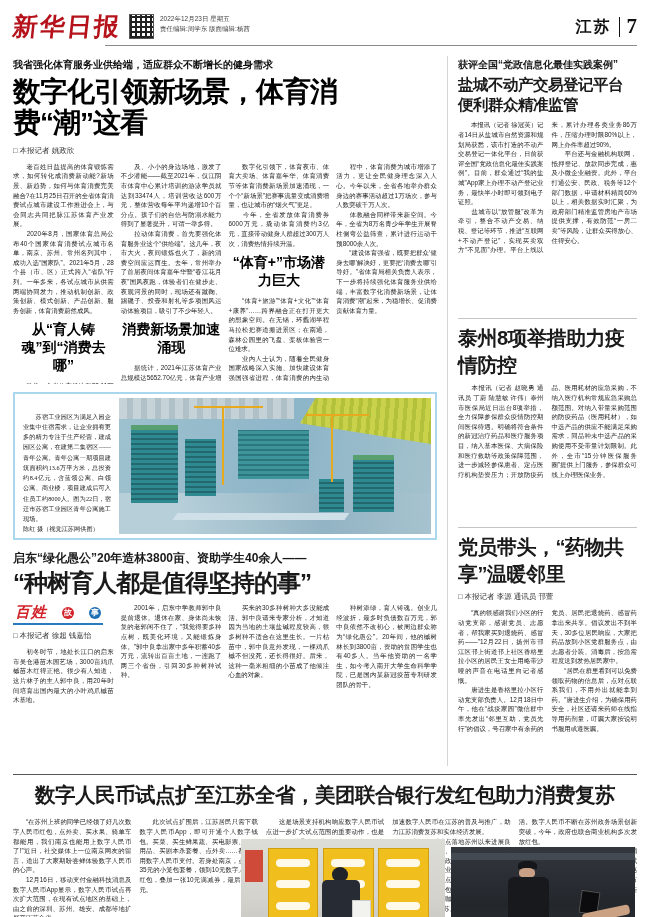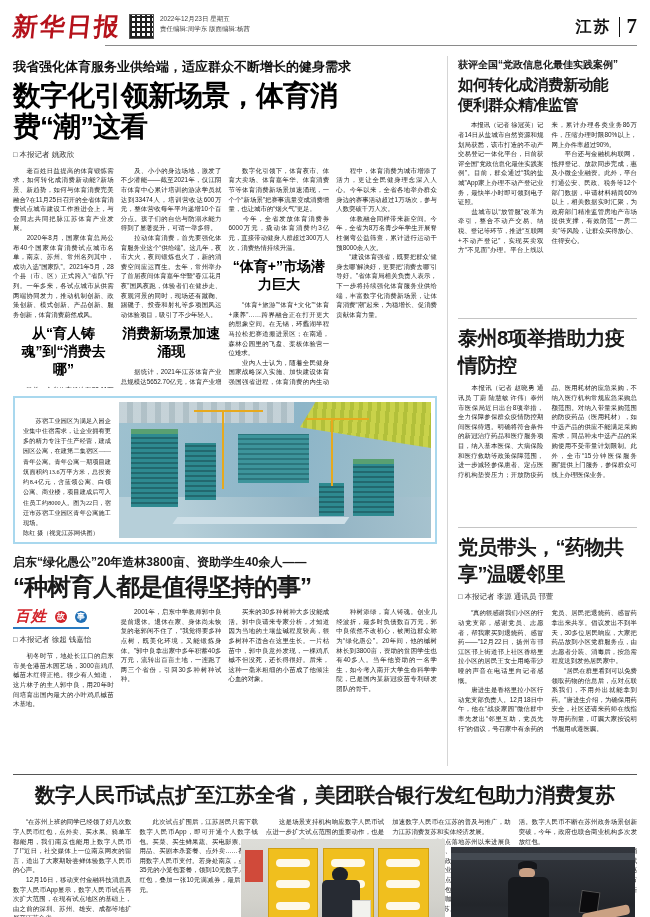--- a/index.html
+++ b/index.html
@@ -19,21 +19,21 @@
   .sec-name{font:700 16px/1 "Liberation Serif",serif;color:#111;letter-spacing:2px;}
   .sec-bar{width:1px;height:20px;background:#111;}
   .sec-num{font:700 21px/1 "Liberation Serif",serif;color:#111;}
   .hdr-rule{position:absolute;left:92px;right:0;bottom:4px;height:1px;background:#8a8a8a;}
   
   .content{display:flex;gap:10px;margin-top:6px;}
   .main-left{width:424px;flex:none;}
   .rail{flex:1;border-left:1px solid #d5d5d5;padding-left:10px;min-width:0;}
   .bodytxt{font-size:6.4px;line-height:1.5;white-space:pre-line;text-align:justify;color:#1c1c1c;}
   
-  .lead-kicker{font-size:13px;font-weight:700;color:#111;margin:2px 0 4px;}
+  .lead-kicker{font-size:10px;font-weight:700;color:#111;margin:2px 0 4px;}
   .lead-headline{font-size:28px;font-weight:900;letter-spacing:-1px;color:#000;line-height:1.12;margin-bottom:7px;}
   .byline{font-size:7.5px;color:#333;margin-bottom:6px;}
   .lead-body{display:flex;gap:7px;height:222px;overflow:hidden;}
   .lead-col{flex:1;min-width:0;}
   .colsub{font-size:14px;font-weight:800;text-align:center;margin:6px 0;color:#000;}
   
   .pbox{margin-top:8px;border:2px solid #a9d8ee;padding:4px;display:flex;gap:6px;height:148px;box-sizing:border-box;}
   .pbox-cap{width:88px;flex:none;font:6.2px/1.65 "Liberation Serif",serif;text-align:justify;
             color:#222;padding:14px 2px 0 4px;white-space:pre-line;}
   .pphoto{flex:1;position:relative;overflow:hidden;background:linear-gradient(100deg,#9ec1cf 0%,#8db5c8 55%,#a4c2cc 100%);}
@@ -48,21 +48,21 @@
   .crane-h{position:absolute;height:2px;background:#e7a91e;}
   .ph-road{position:absolute;bottom:0;left:0;right:0;height:30%;
            background:linear-gradient(80deg,#b6cfd9 20%,#93b4c4 65%,#a7c3cf 100%);}
   .ph-road2{position:absolute;bottom:10%;left:18%;width:55%;height:5%;background:#cfe0e8;transform:skewX(-35deg);}
   
   .tree{margin-top:10px;}
   .tree-kicker{font-size:12px;font-weight:700;margin-bottom:3px;}
   .tree-headline{font-size:24px;font-weight:900;letter-spacing:-1px;line-height:1.1;margin-bottom:7px;}
   .tree-body{display:flex;gap:7px;height:126px;overflow:hidden;}
   .tree-col{flex:1;min-width:0;}
-  .logo{display:inline-flex;align-items:center;gap:8px;border-bottom:2px solid #2a7ac0;padding:0 2px 3px 2px;margin:2px 0 6px;}
+  .logo{display:inline-flex;align-items:center;gap:15px;border-bottom:2px solid #2a7ac0;padding:0 2px 3px 2px;margin:2px 0 6px;}
   .logo-main{font:900 italic 15px/1 "Liberation Serif",serif;color:#d2232a;letter-spacing:1px;}
   .logo-dot{width:12px;height:12px;border-radius:50%;color:#fff;font-size:8px;line-height:12px;text-align:center;font-weight:700;}
   .ld1{background:#d2232a;} .ld2{background:#1f6fb5;}
   
   .rail-kicker{font-size:10px;font-weight:700;margin:2px 0 3px;}
   .rail-h1{font-size:15.5px;font-weight:800;line-height:1.3;letter-spacing:-.5px;margin-bottom:5px;}
   .rail-h2{font-size:20px;font-weight:800;letter-spacing:-.5px;margin:2px 0 4px;}
   .rail-body{columns:2;column-gap:8px;overflow:hidden;}
   .rb-yc{height:190px;} .rb-tz{height:136px;} .rb-dy{height:158px;}
   .rail-div{border-top:1px solid #c4c4c4;margin:8px 0 6px;}
@@ -199,21 +199,21 @@
             <div class="bodytxt">　　种树添绿，育人铸魂。创业几经波折，最多时负债数百万元，郭中良依然不改初心，被周边群众称为“绿化愚公”。20年间，他的槭树林长到3800亩，资助的贫困学生也有40多人。当年他资助的一名学生，如今考入南开大学生命科学学院，已是国内某新冠疫苗专利研发团队的骨干。</div>
           </div>
         </div>
       </div>
     </div>
 
     <div class="rail">
       <div>
         <div class="rail-kicker">获评全国“党政信息化最佳实践案例”</div>
         <div class="rail-h1">
-          <div>如何转化成消费新动能</div>
+          <div>盐城不动产交易登记平台</div>
           <div>便利群众精准监管</div>
         </div>
         <div class="rail-body rb-yc bodytxt">　　本报讯（记者 徐冠英）记者14日从盐城市自然资源和规划局获悉，该市打造的不动产交易登记一体化平台，日前获评全国“党政信息化最佳实践案例”。目前，群众通过“我的盐城”App家上办理不动产登记业务，最快半小时即可领到电子证照。
 　　盐城市以“放管服”改革为牵引，整合不动产交易、纳税、登记等环节，推进“互联网+不动产登记”，实现买卖双方“不见面”办理。平台上线以来，累计办理各类业务86万件，压缩办理时限80%以上，网上办件率超过90%。
 　　平台还与金融机构联网，抵押登记、放款同步完成，惠及小微企业融资。此外，平台打通公安、民政、税务等12个部门数据，申请材料精简60%以上，相关数据实时汇聚，为政府部门精准监管房地产市场提供支撑，有效防范“一房二卖”等风险，让群众买得放心、住得安心。</div>
       </div>
 
       <div class="rail-div"></div>
 
       <div>

